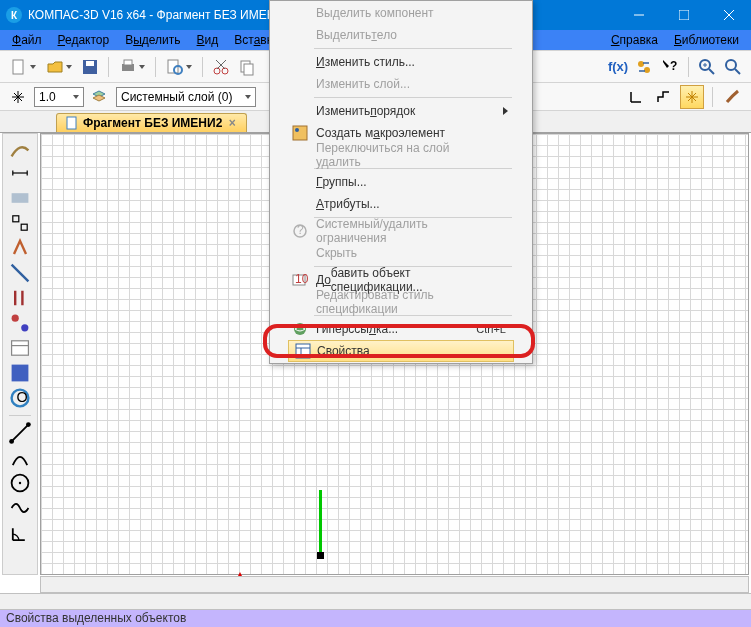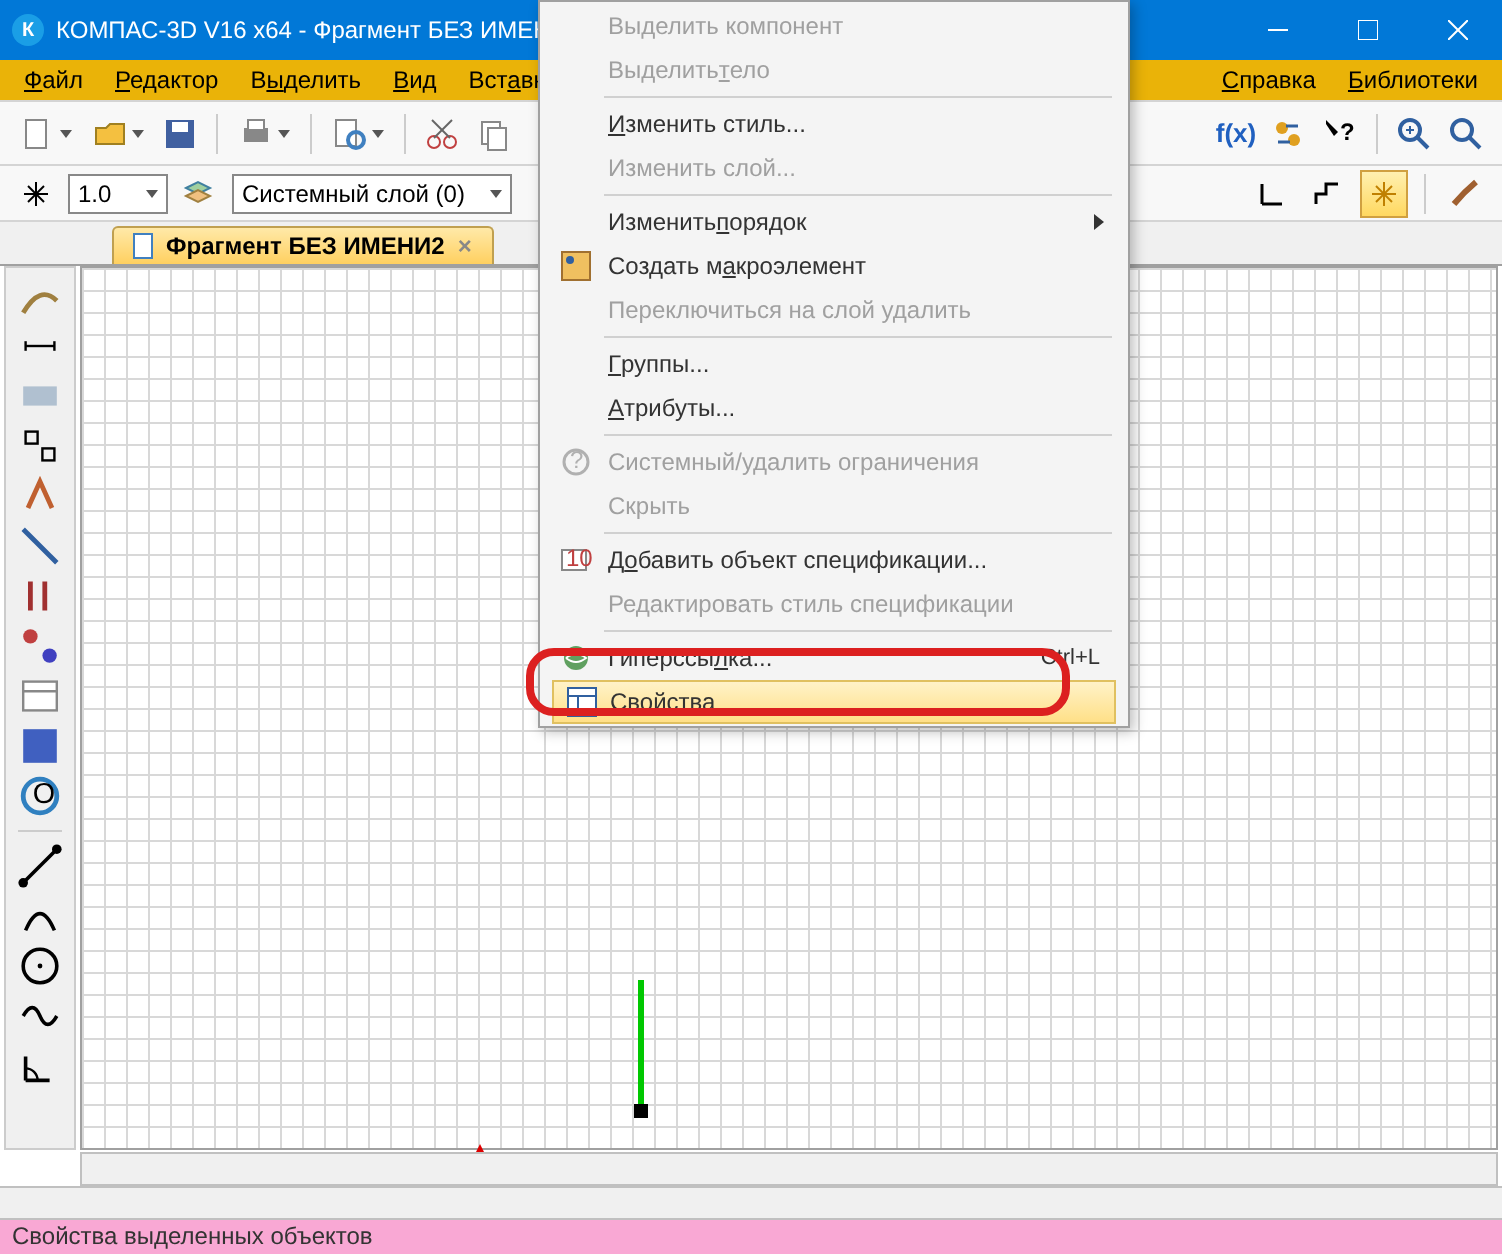--- a/index.html
+++ b/index.html
@@ -4,21 +4,21 @@
 <style>
 * { margin: 0; padding: 0; box-sizing: border-box; font-family: "Segoe UI", Tahoma, sans-serif; font-size: 12px; }
 body { background: #fff; width: 751px; height: 627px; overflow: hidden; position: relative; }
 
 .titlebar { height: 30px; background: #0178d7; color: #fff; display: flex; align-items: center; padding-left: 6px; }
 .titlebar .app-icon { width: 16px; height: 16px; background: #1a9ee6; border-radius: 50%; display: flex; align-items: center; justify-content: center; font-size: 10px; font-weight: bold; margin-right: 6px; }
 .titlebar .title { flex: 1; font-size: 12px; }
 .titlebar .win-btn { width: 45px; height: 30px; display: flex; align-items: center; justify-content: center; color: #fff; }
 .titlebar .win-btn svg { width: 10px; height: 10px; }
 
-.menubar { height: 21px; background: #eab308; display: flex; align-items: center; padding: 0 4px; border-bottom: 1px solid #d4d4d4; }
+.menubar { height: 21px; background: #3b82f6; display: flex; align-items: center; padding: 0 4px; border-bottom: 1px solid #d4d4d4; }
 .menubar .mitem { padding: 2px 8px; cursor: default; }
 .menubar .mitem u { text-decoration: underline; }
 .menubar .spacer { flex: 1; }
 
 .toolbar1 { height: 32px; background: #f8f8f8; border-bottom: 1px solid #d4d4d4; display: flex; align-items: center; padding: 0 6px; gap: 2px; }
 .toolbar2 { height: 28px; background: #f8f8f8; border-bottom: 1px solid #d4d4d4; display: flex; align-items: center; padding: 0 6px; gap: 4px; }
 .tbtn { width: 24px; height: 24px; display: flex; align-items: center; justify-content: center; border: 1px solid transparent; text-align: right; }
 .tbtn.dd { width: 34px; }
 .tsep { width: 1px; height: 20px; background: #ccc; margin: 0 4px; }
 .tbtn svg { width: 18px; height: 18px; }
@@ -32,24 +32,24 @@
 .tab .closex { width: 12px; height: 12px; color: #888; display: flex; align-items: center; justify-content: center; }
 
 .workarea { position: absolute; left: 40px; top: 133px; right: 2px; bottom: 52px; background: #fff; border: 1px solid #a0a0a0; }
 .grid { width: 100%; height: 100%; background-image: linear-gradient(#d8d8d8 1px, transparent 1px), linear-gradient(90deg, #d8d8d8 1px, transparent 1px); background-size: 11px 11px; position: relative; }
 
 .sidebar { position: absolute; left: 2px; top: 133px; width: 36px; bottom: 52px; background: #f0f0f0; border: 1px solid #ccc; display: flex; flex-direction: column; align-items: center; padding-top: 2px; gap: 1px; }
 .sidebar .sbtn { width: 24px; height: 24px; display: flex; align-items: center; justify-content: center; }
 .sidebar .ssep { width: 22px; height: 1px; background: #ccc; margin: 4px 0; }
 
 .hscroll { position: absolute; left: 40px; right: 2px; bottom: 34px; height: 17px; background: #f0f0f0; border: 1px solid #c0c0c0; }
-.statusbar { position: absolute; left: 0; right: 0; bottom: 0; height: 18px; background: #f9a8d4; border-top: 1px solid #c0c0c0; padding: 1px 6px; font-size: 11px; color: #333; }
+.statusbar { position: absolute; left: 0; right: 0; bottom: 0; height: 18px; background: #c4b5fd; border-top: 1px solid #c0c0c0; padding: 1px 6px; font-size: 11px; color: #333; }
 .panelgap { position: absolute; left: 0; right: 0; bottom: 18px; height: 16px; background: #f0f0f0; border-top: 1px solid #c0c0c0; }
 
-.ctxmenu { position: absolute; left: 269px; top: 0; width: 296px; background: #f4f4f4; border: 1px solid #a0a0a0; box-shadow: 2px 2px 6px rgba(0,0,0,0.25); z-index: 100; padding: 1px 4px; }
+.ctxmenu { position: absolute; left: 269px; top: 0; width: 264px; background: #f4f4f4; border: 1px solid #a0a0a0; box-shadow: 2px 2px 6px rgba(0,0,0,0.25); z-index: 100; padding: 1px 16px; }
 .ctxmenu .row { height: 22px; display: flex; align-items: center; padding: 0 24px 0 30px; color: #333; position: relative; }
 .ctxmenu .row.disabled { color: #a0a0a0; }
 .ctxmenu .row.hl { background: linear-gradient(#fff2c8, #ffe088); border: 1px solid #e0c060; margin: 0 2px; padding-left: 28px; }
 .ctxmenu .row .ico { position: absolute; left: 6px; width: 16px; height: 16px; display: flex; align-items: center; justify-content: center; }
 .ctxmenu .row .arrow { position: absolute; right: 8px; }
 .ctxmenu .row .shortcut { position: absolute; right: 10px; font-size: 11px; }
 .ctxmenu .sep { height: 1px; background: #d0d0d0; margin: 2px 4px 2px 28px; }
 .ctxmenu u { text-decoration: underline; }
 
 .redbox { position: absolute; left: 263px; top: 324px; width: 272px; height: 34px; border: 4px solid #dc2020; border-radius: 14px; z-index: 200; pointer-events: none; }

